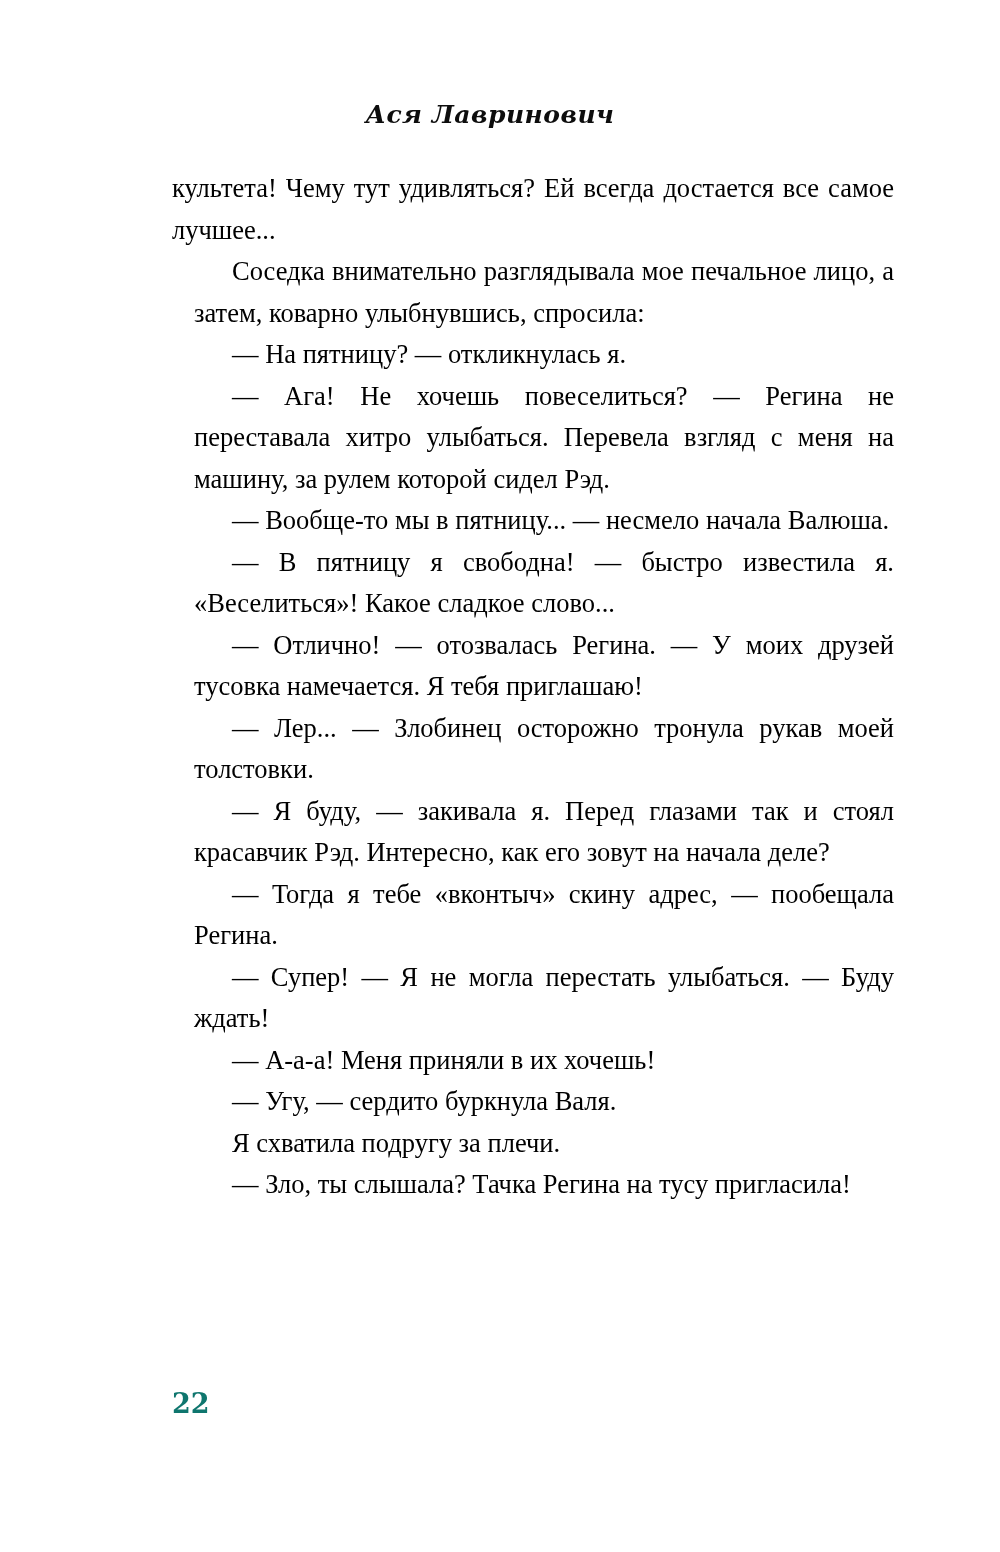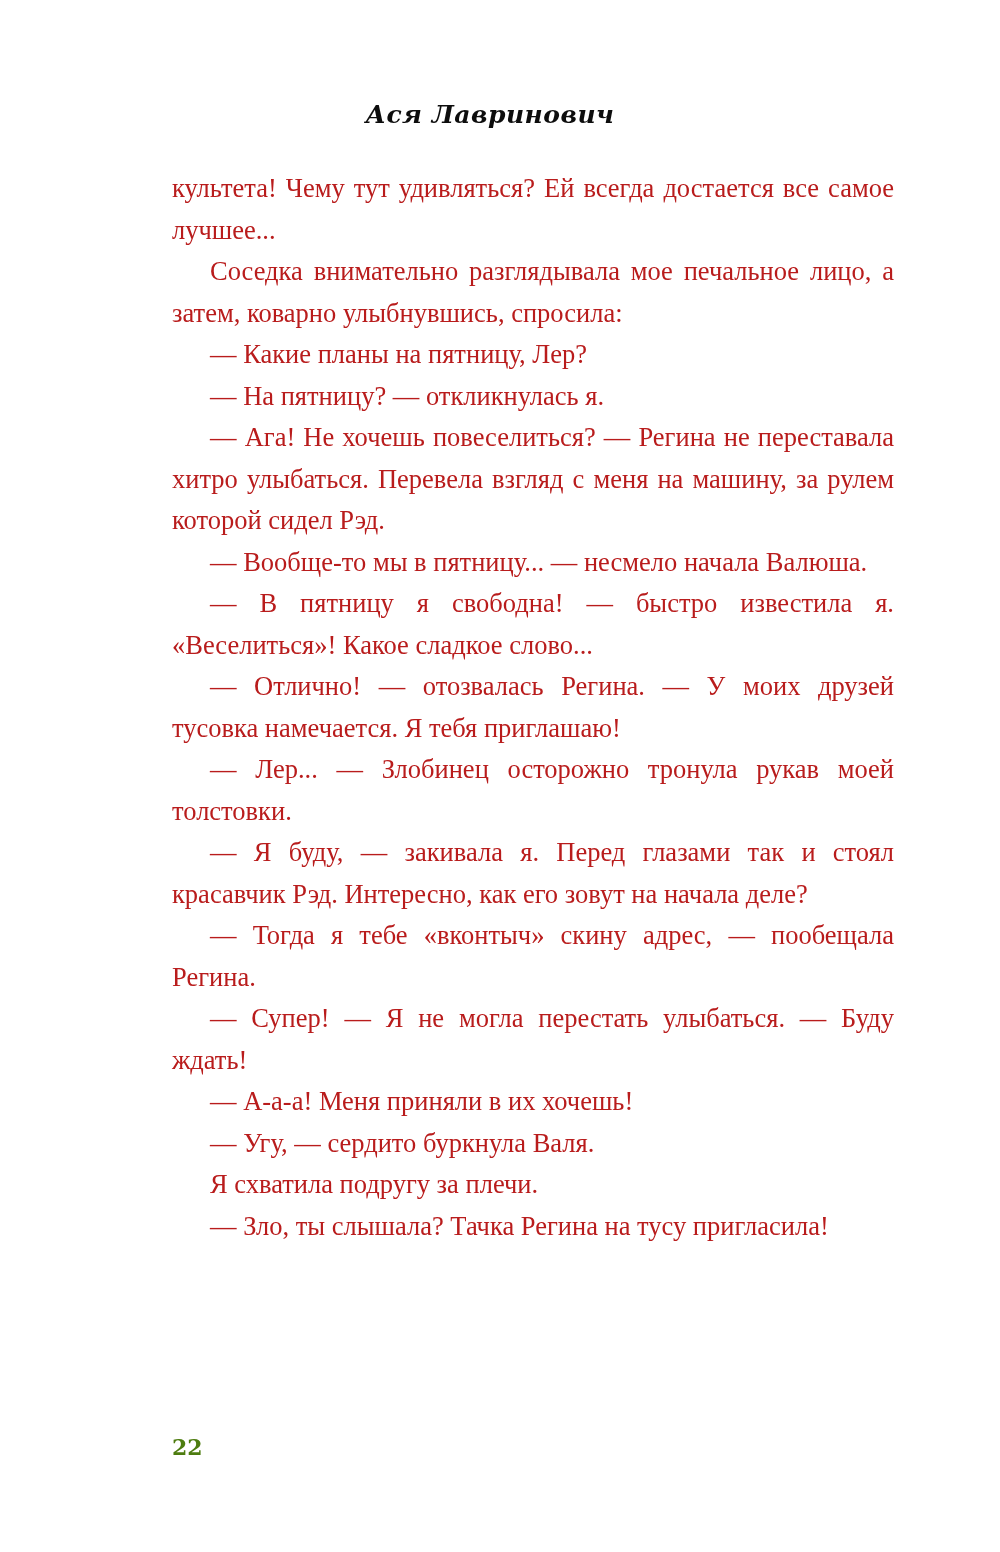--- a/index.html
+++ b/index.html
@@ -41,51 +41,50 @@
     left: 172px;
     top: 168px;
     width: 722px;
   }
   .para {
     margin: 0;
     font-size: 26.5px;
     line-height: 41.5px;
     text-align: justify;
     text-justify: inter-word;
-    color: #b91c1c;
+    color: #000000;
     hyphens: manual;
   }
   .para.indent {
     text-indent: 38px;
+    margin-left: 22px;
   }
   .para.cont {
     text-indent: 0;
   }
   .folio {
     position: absolute;
     left: 172px;
     top: 1388px;
     font-family: "DejaVu Serif", serif;
     font-weight: 700;
-    font-size: 22px;
-    color: #4d7c0f;
-    margin-top: 46px;
+    font-size: 27px;
+    color: #0f766e;
   }
 </style>
 </head>
 <body>
 
 <div class="page">
 
   <div class="running-head">Ася Лавринович</div>
 
   <div class="text-block">
     <p class="para cont">культета! Чему тут удивляться? Ей всегда достается все самое лучшее...</p>
     <p class="para indent">Соседка внимательно разглядывала мое печальное лицо, а затем, коварно улыбнувшись, спросила:</p>
-    <p class="para indent">— Какие планы на пятницу, Лер?</p>
     <p class="para indent">— На пятницу? — откликнулась я.</p>
     <p class="para indent">— Ага! Не хочешь повеселиться? — Регина не переставала хитро улыбаться. Перевела взгляд с меня на машину, за рулем которой сидел Рэд.</p>
     <p class="para indent">— Вообще-то мы в пятницу... — несмело начала Валюша.</p>
     <p class="para indent">— В пятницу я свободна! — быстро известила я. «Веселиться»! Какое сладкое слово...</p>
     <p class="para indent">— Отлично! — отозвалась Регина. — У моих друзей тусовка намечается. Я тебя приглашаю!</p>
     <p class="para indent">— Лер... — Злобинец осторожно тронула рукав моей толстовки.</p>
     <p class="para indent">— Я буду, — закивала я. Перед глазами так и стоял красавчик Рэд. Интересно, как его зовут на начала деле?</p>
     <p class="para indent">— Тогда я тебе «вконтыч» скину адрес, — пообещала Регина.</p>
     <p class="para indent">— Супер! — Я не могла перестать улыбаться. — Буду ждать!</p>
     <p class="para indent">— А-а-а! Меня приняли в их хочешь!</p>

